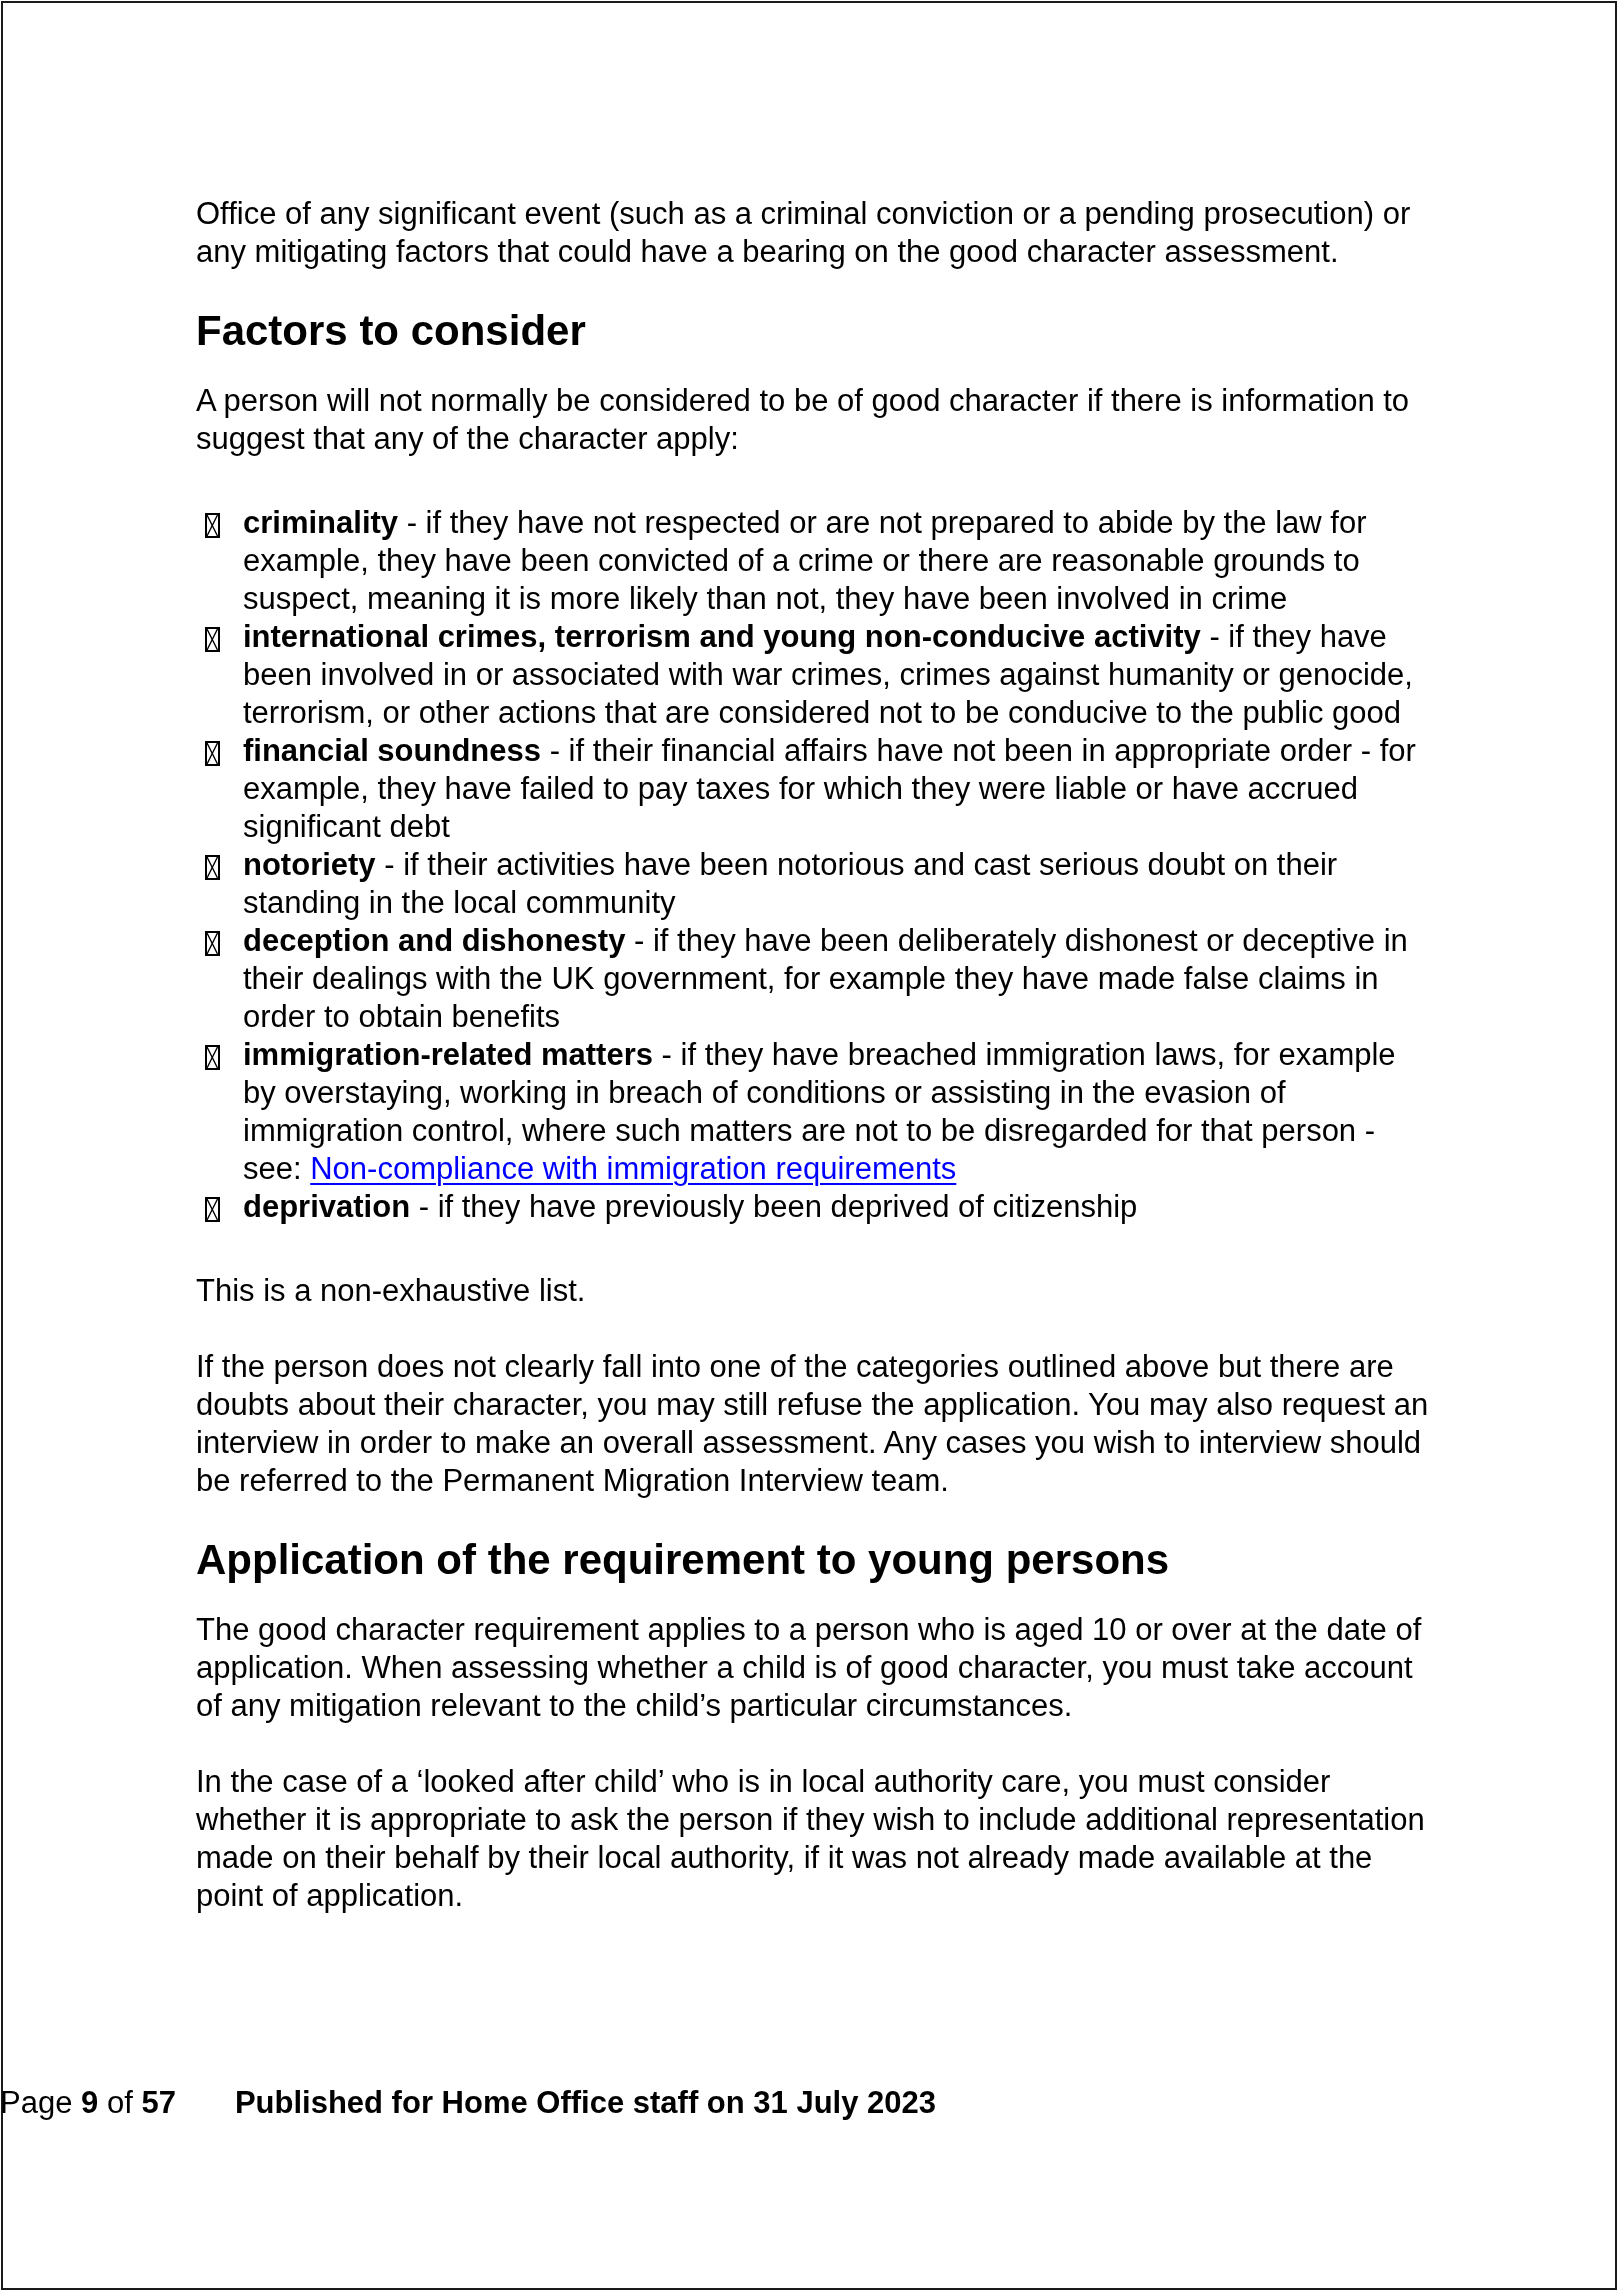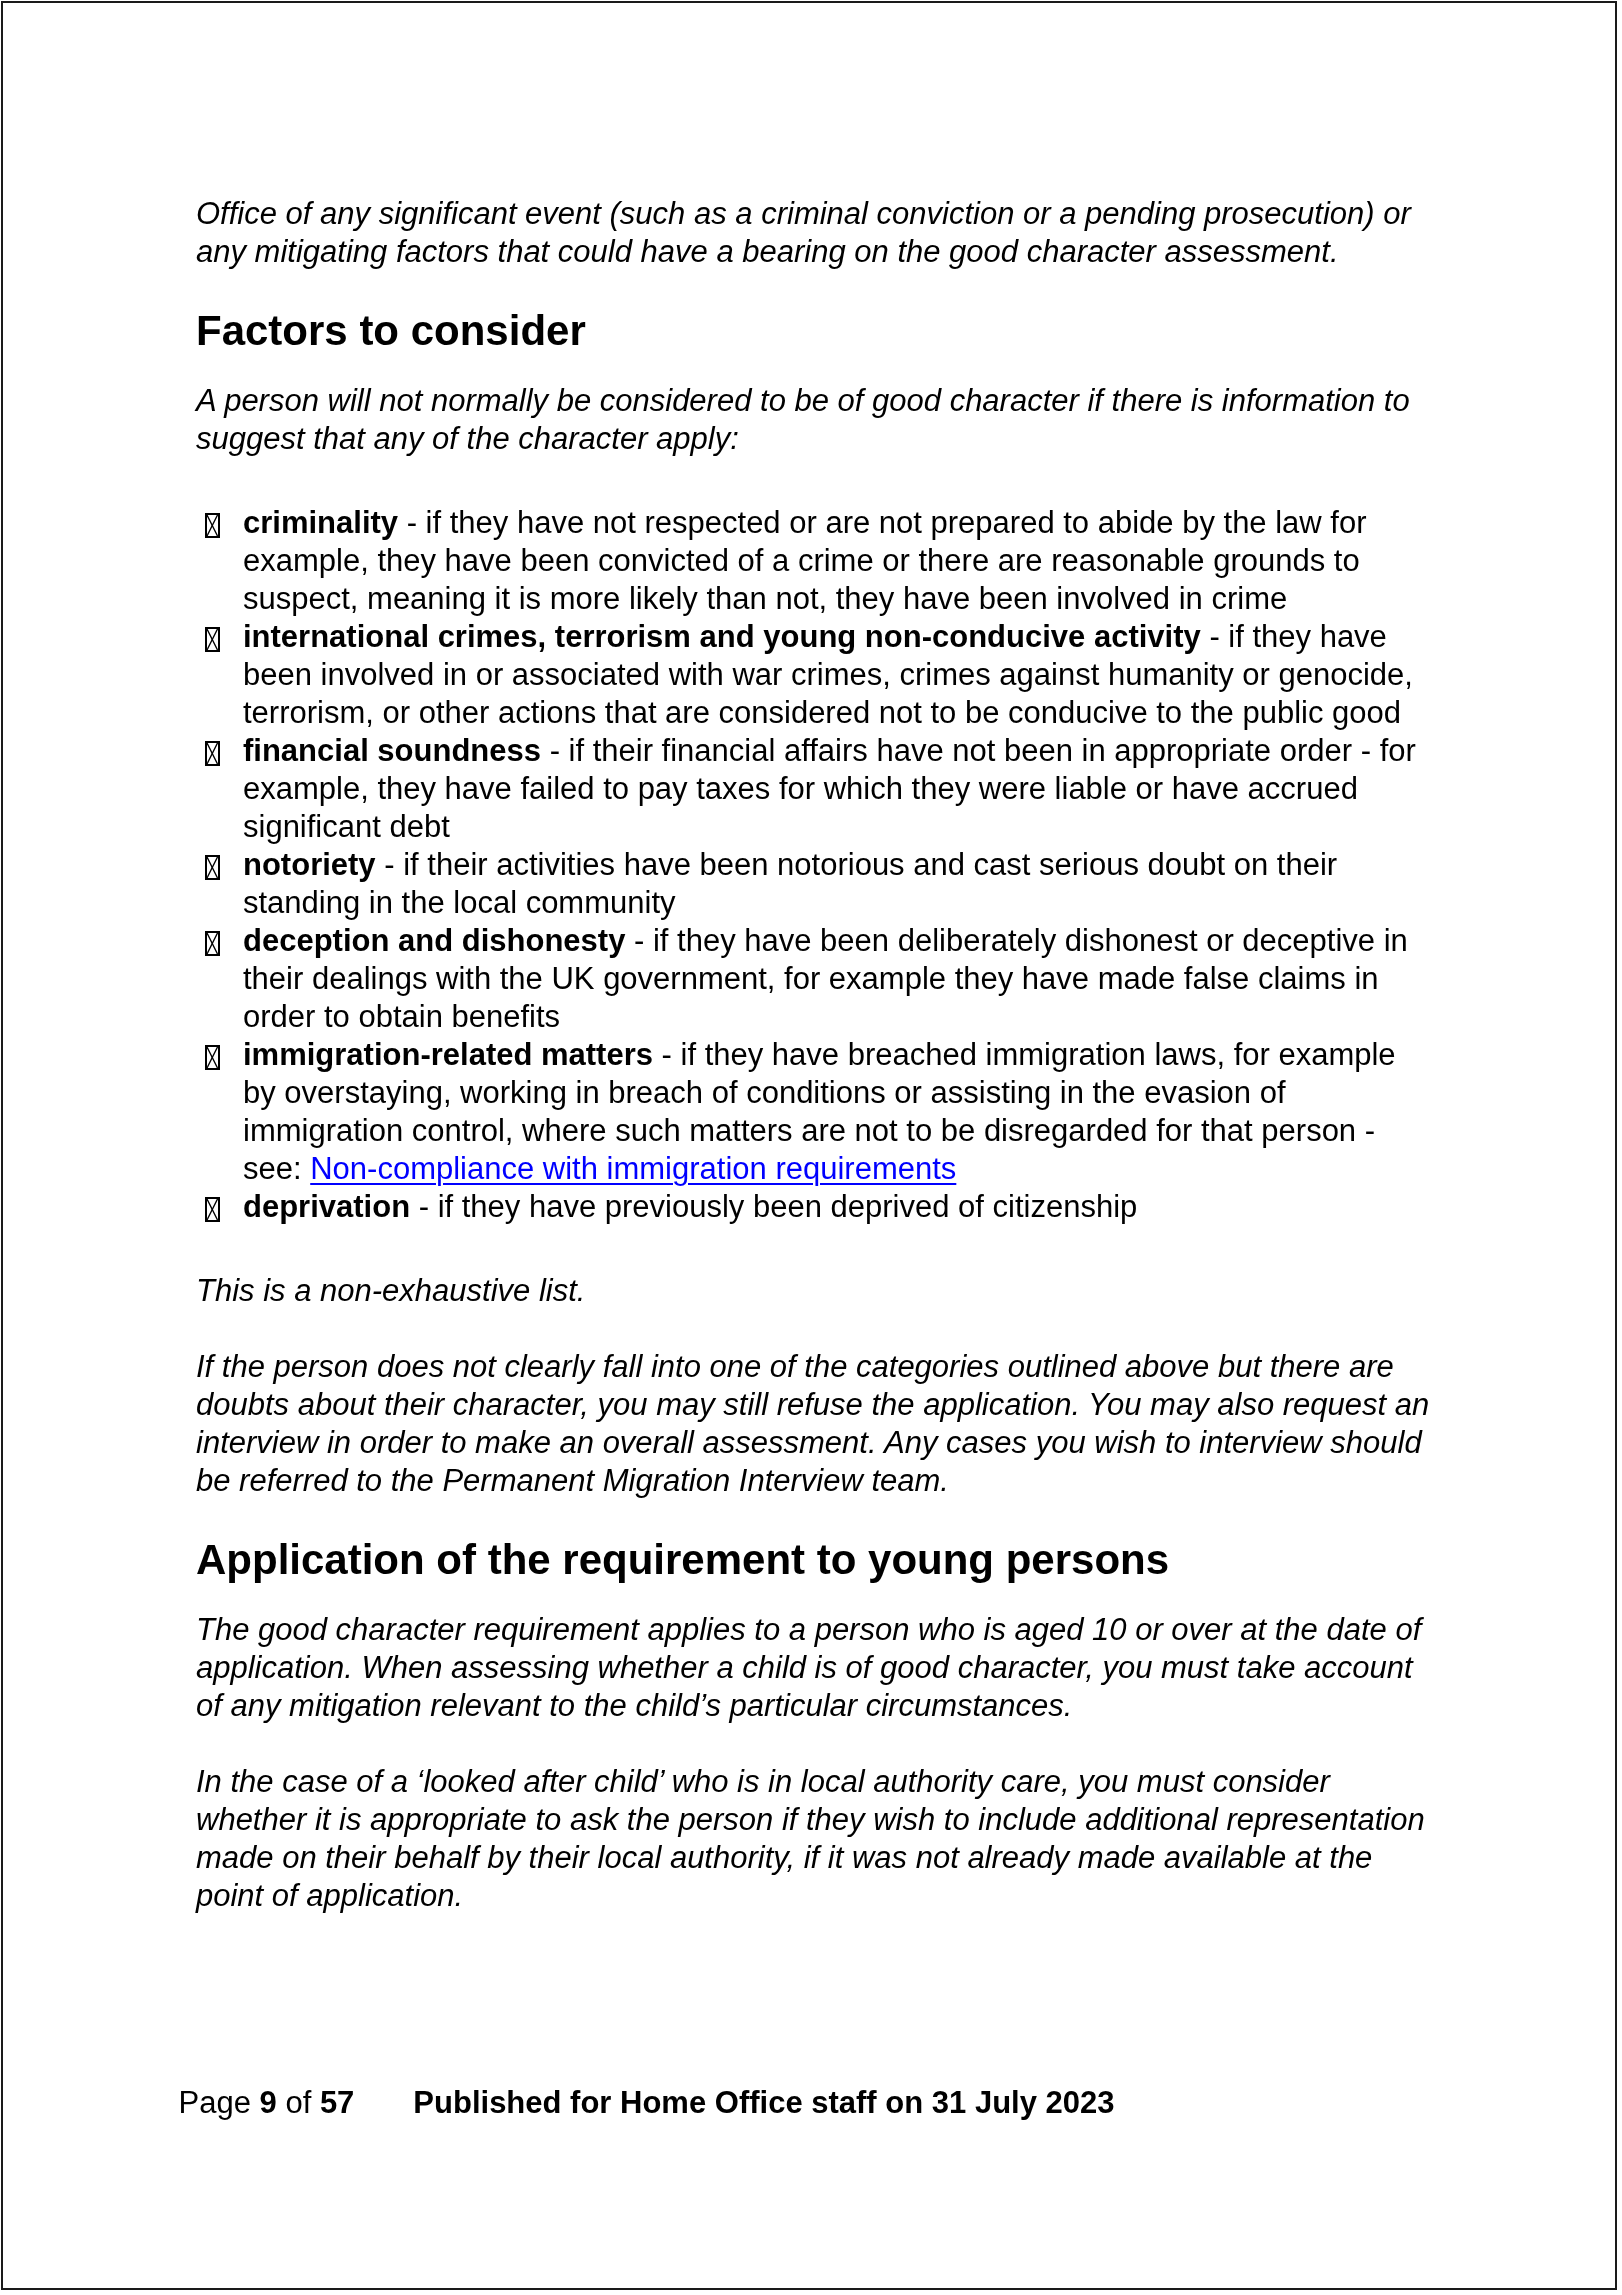--- a/index.html
+++ b/index.html
@@ -28,21 +28,21 @@
     position: absolute;
     left: 196px;
     top: 195px;
     width: 1237px;
     font-size: 31px;
     line-height: 38px;
   }
   p {
     margin: 0;
   }
-  .para { margin: 0; font-style: italic; }
+  .para { margin: 0; }
   .gap-after-p1 { height: 34px; }
   h2 {
     margin: 0;
     font-size: 42px;
     line-height: 51px;
     font-weight: bold;
     color: #000000;
   }
   .gap-after-h { height: 26px; }
   .gap-para { height: 38px; }
@@ -76,21 +76,21 @@
     color: #0000FF;
     text-decoration: underline;
     text-decoration-thickness: 2px;
     text-underline-offset: 3.9px;
   }
   .footer {
     position: absolute;
     left: 0;
     width: 1293px;
     top: 2084px;
-    text-align: center;
+    text-align: left;
     font-size: 31px;
     line-height: 38px;
   }
   .footer .page-info { margin-right: 59px; }
   .footer b { font-weight: bold; }
 </style>
 </head>
 <body>
 
 <div class="page-border"></div>

